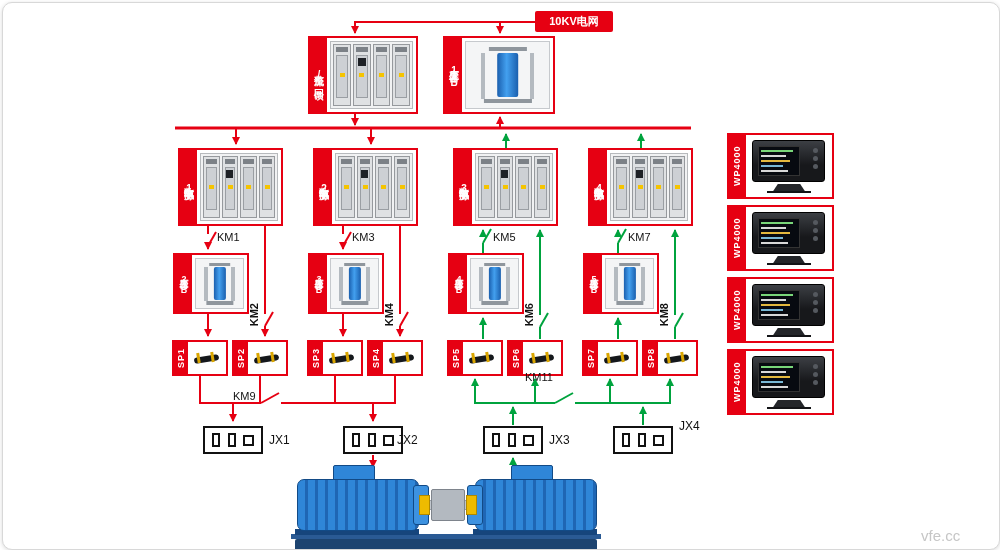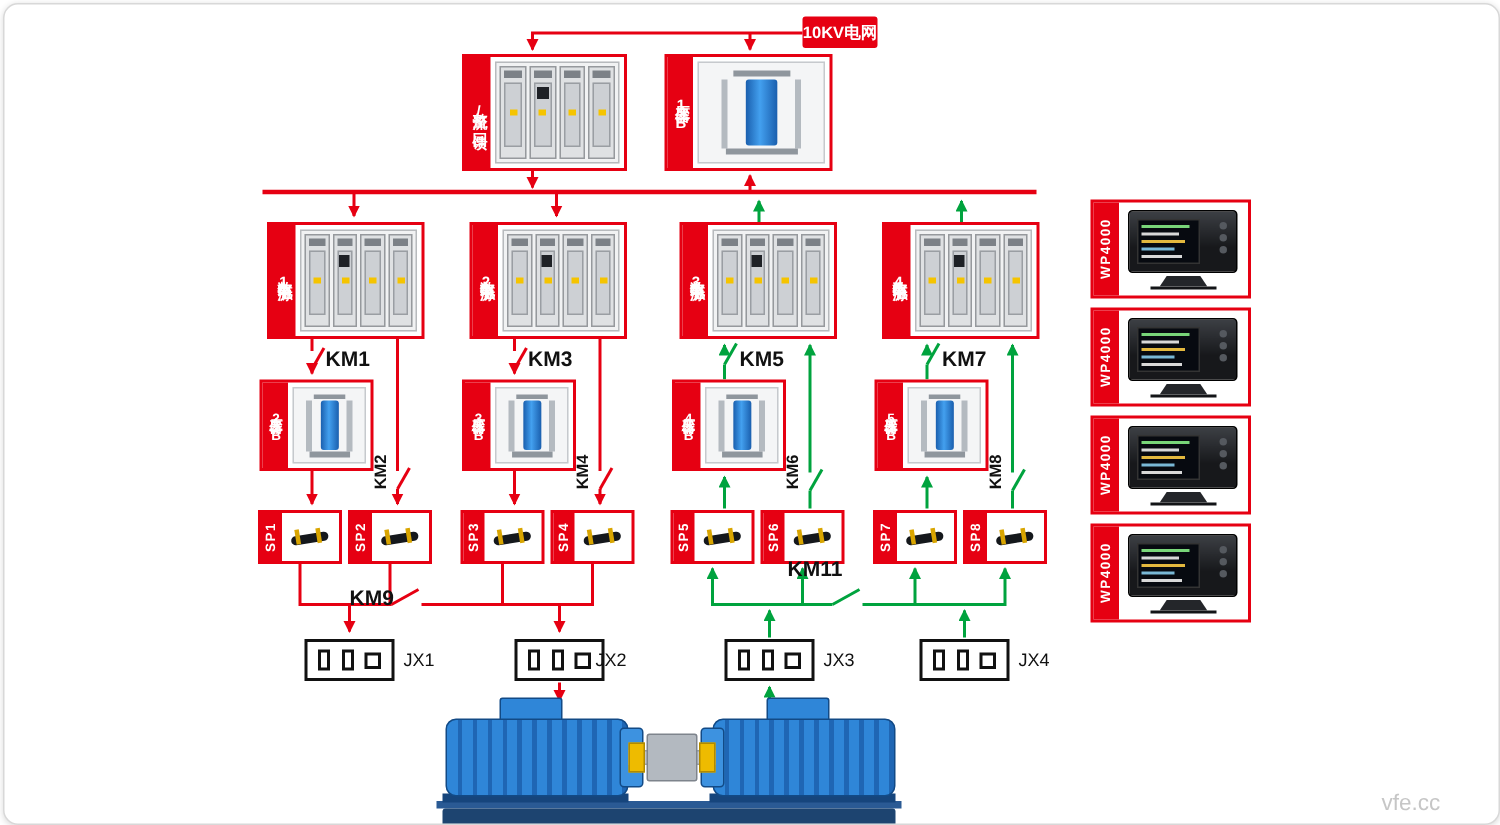--- a/index.html
+++ b/index.html
@@ -25,21 +25,21 @@
     writing-mode:vertical-rl;text-orientation:upright;
     font-size:10px;font-weight:bold;line-height:1;letter-spacing:1px;
   }
   .vlat{text-orientation:mixed;transform:rotate(180deg);font-size:9px;letter-spacing:1px;}
   .sp .vlabel{flex-basis:14px;}
   .gfx{flex:1;margin:3px;position:relative;}
   .badge{
     position:absolute;display:flex;align-items:center;justify-content:center;
     background:var(--red);color:#fff;font-size:11px;font-weight:bold;border-radius:2px;
   }
-  .kmh{position:absolute;font-size:14px;font-weight:bold;color:#111;}
+  .kmh{position:absolute;font-size:11px;font-weight:normal;color:#111;}
   .kmv{
     position:absolute;font-size:11px;font-weight:bold;color:#111;
     writing-mode:vertical-rl;transform:rotate(180deg);
   }
   .jxbox{
     position:absolute;box-sizing:border-box;background:#fff;border:2px solid #111;
     display:flex;align-items:center;justify-content:space-evenly;
   }
   .jxlab{position:absolute;font-size:12px;color:#111;}
   .watermark{position:absolute;font-size:15px;color:#c6c6c6;}
@@ -121,21 +121,21 @@
       <line x1="667" y1="401" x2="667" y2="376" marker-end="url(#mg)"></line>
       <line x1="472" y1="400" x2="552" y2="400"></line>
       <line x1="552" y1="400" x2="570" y2="390"></line>
       <line x1="572" y1="400" x2="667" y2="400"></line>
       <line x1="510" y1="422" x2="510" y2="404" marker-end="url(#mg)"></line>
       <line x1="640" y1="422" x2="640" y2="404" marker-end="url(#mg)"></line>
       <line x1="510" y1="470" x2="510" y2="455" marker-end="url(#mg)"></line>
     </g>
   </svg>
 
-  <div class="badge" style="left:532px;top:8px;width:50px;height:21px;">10KV电网</div>
+  <div class="badge" style="left:532px;top:8px;width:78px;height:21px;">10KV电网</div>
 
   <div class="eqbox" style="left:305px;top:33px;width:110px;height:78px;">
     <div class="vlabel">整流/回馈</div>
     <div class="gfx cabwrap">
         <div class="cabpanel">
           <div class="cabdot"></div>
         </div>
         <div class="cabpanel">
           <div class="cabscreen"></div>
           <div class="cabdot"></div>
@@ -365,21 +365,21 @@
       <div style="width: 11px; height: 11px; border: 2.5px solid rgb(17, 17, 17); background: rgb(255, 255, 255); box-sizing: border-box;"></div>
     </div>
   <div class="jxbox" style="left:610px;top:423px;width:60px;height:28px;">
       <div style="width: 8px; height: 14px; border: 2.5px solid rgb(17, 17, 17); background: rgb(255, 255, 255); box-sizing: border-box;"></div>
       <div style="width: 8px; height: 14px; border: 2.5px solid rgb(17, 17, 17); background: rgb(255, 255, 255); box-sizing: border-box;"></div>
       <div style="width: 11px; height: 11px; border: 2.5px solid rgb(17, 17, 17); background: rgb(255, 255, 255); box-sizing: border-box;"></div>
     </div>
   <div class="jxlab" style="left:266px;top:430px;">JX1</div>
   <div class="jxlab" style="left:394px;top:430px;">JX2</div>
   <div class="jxlab" style="left:546px;top:430px;">JX3</div>
-  <div class="jxlab" style="left:676px;top:430px;">JX4</div>
+  <div class="jxlab" style="left:676px;top:416px;">JX4</div>
 
   <div class="eqbox" style="left:724px;top:130px;width:107px;height:66px;">
     <div class="vlabel vlat">WP4000</div>
     <div class="gfx">
         <div style="position: absolute; left: 4%; right: 5%; top: 3%; height: 72%; background: linear-gradient(rgb(60, 63, 68), rgb(23, 24, 27) 60%); border: 1px solid rgb(0, 0, 0); border-radius: 3px;">
           <div style="position: absolute; left: 7%; top: 13%; width: 56%; height: 70%; background: rgb(7, 10, 16); border: 1px solid rgb(51, 51, 51); overflow: hidden;">
             <div style="height: 2px; margin: 3px 2px 0px; width: 80%; background: rgb(121, 214, 121);"></div>
             <div style="height: 2px; margin: 3px 2px 0px; width: 62%; background: rgb(216, 216, 216);"></div>
             <div style="height: 2px; margin: 3px 2px 0px; width: 72%; background: rgb(227, 184, 62);"></div>
             <div style="height: 2px; margin: 3px 2px 0px; width: 55%; background: rgb(121, 184, 214);"></div>

